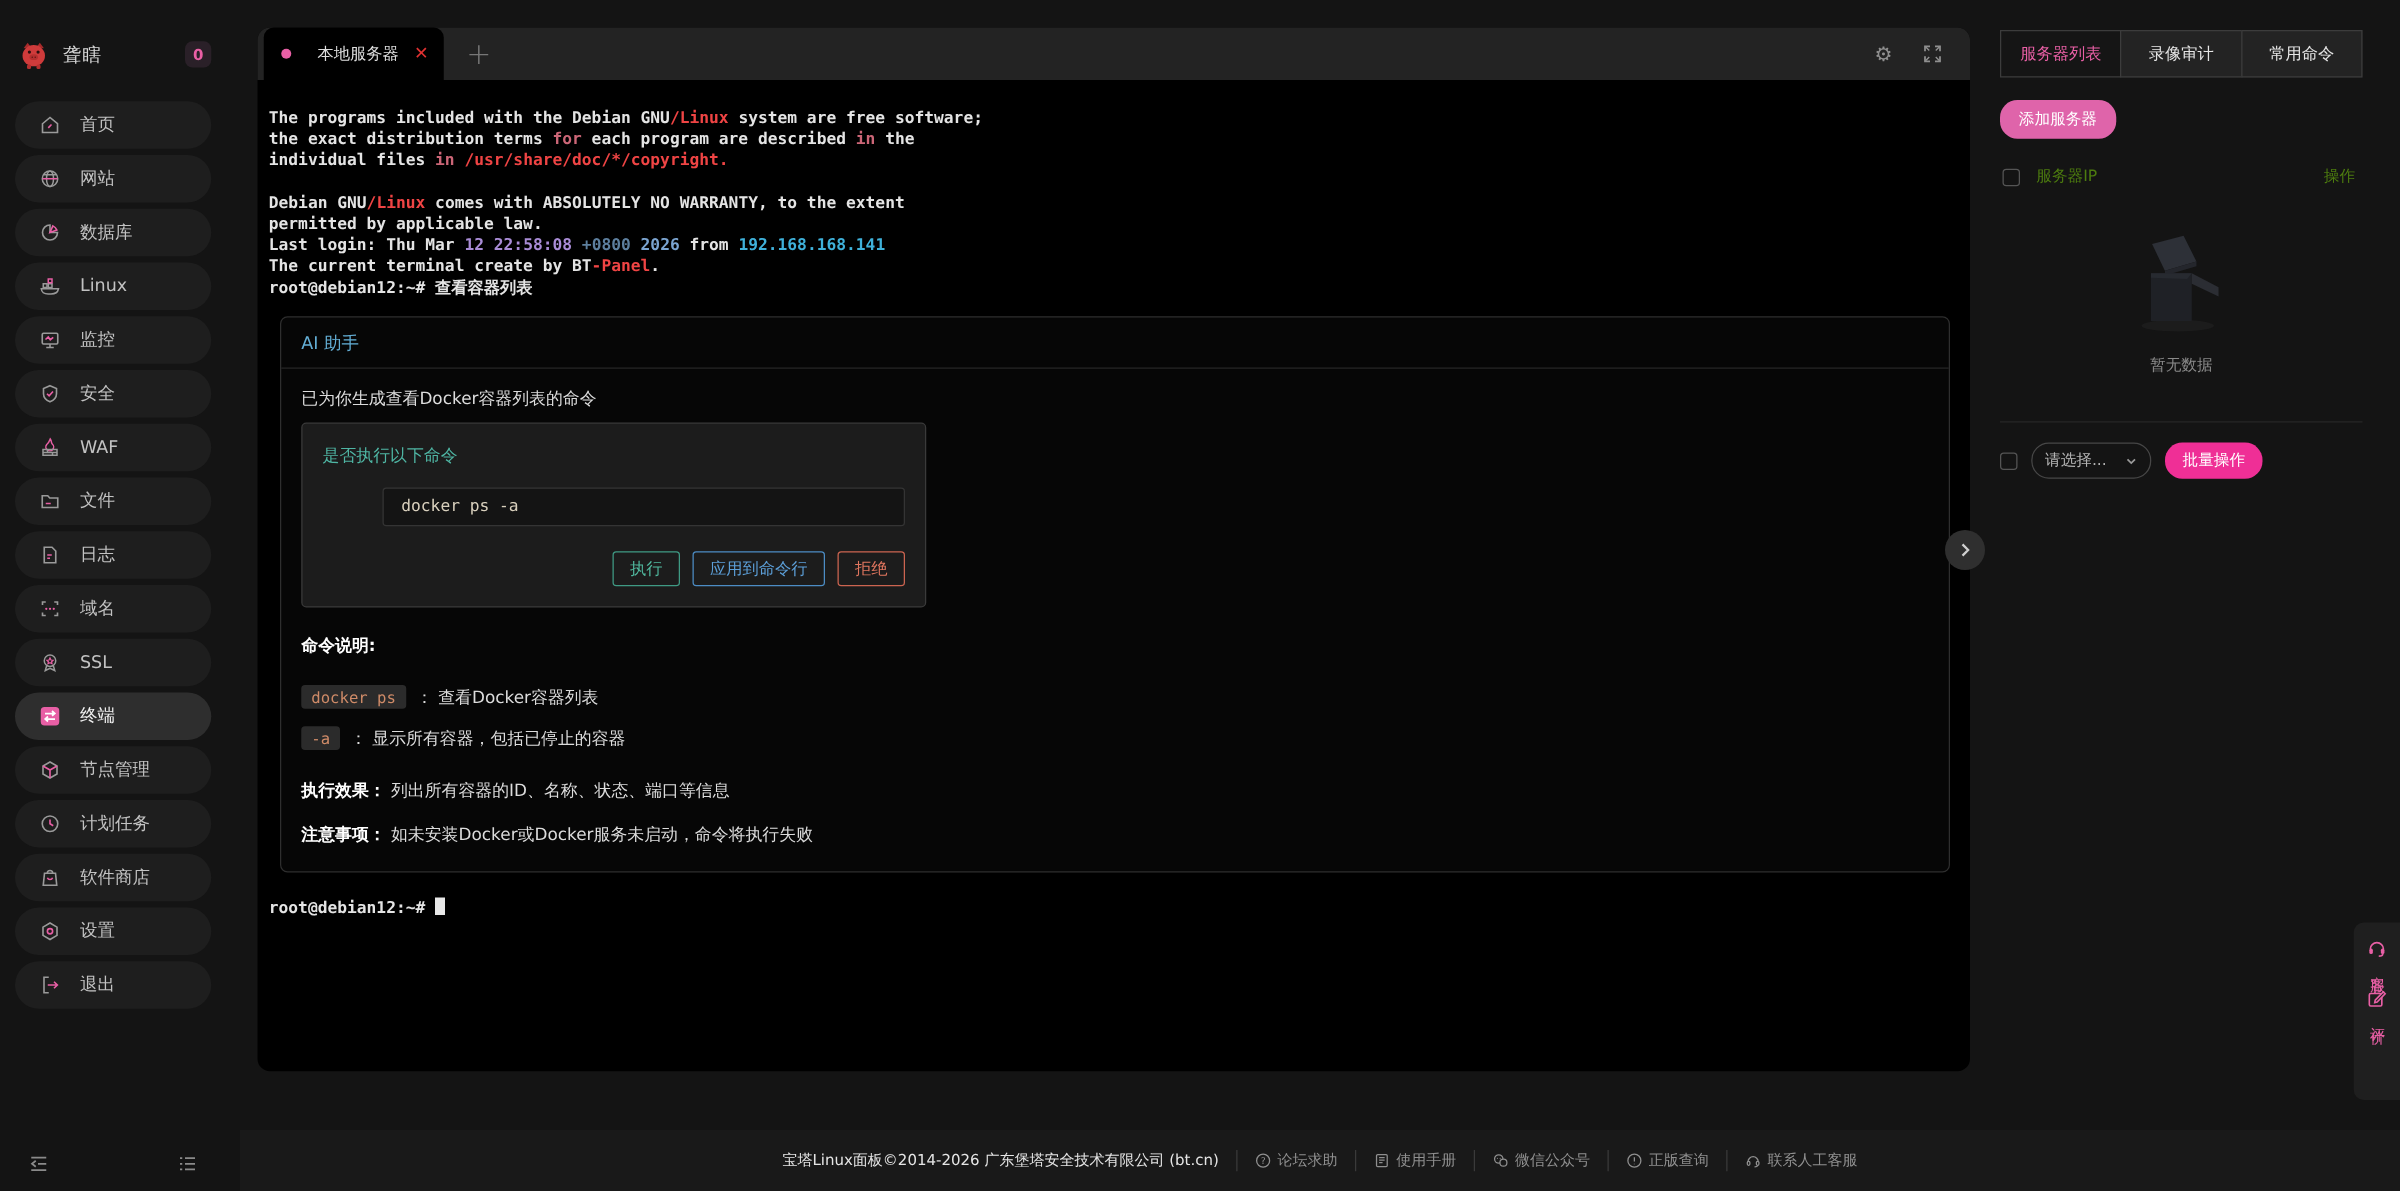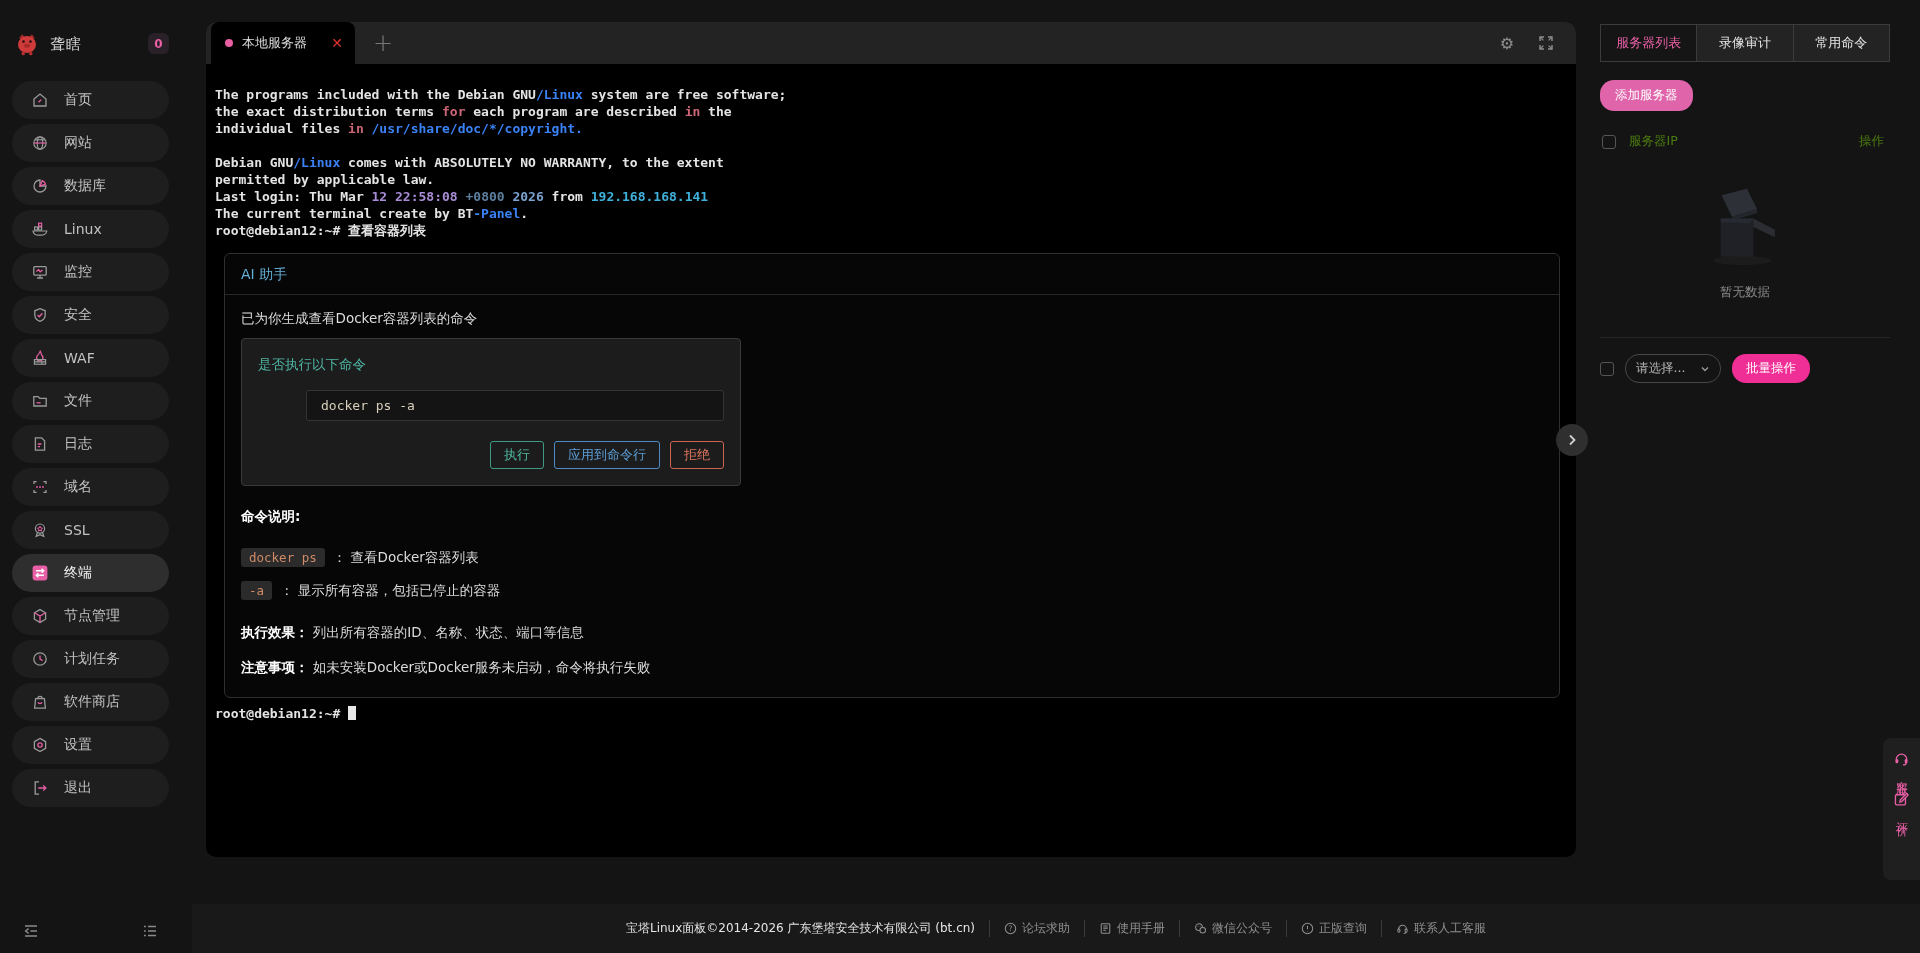--- a/index.html
+++ b/index.html
@@ -21,32 +21,32 @@
   .side-item.active .slabel { color:#f2f2f2; }
   .side-bottom { position:absolute; bottom:12px; left:0; right:0; display:flex;
     justify-content:space-between; padding:0 21px; }
   .side-bottom .bicon { width:20px; height:20px; cursor:pointer; display:flex; align-items:center; justify-content:center; }
 
   
   .main { position:absolute; left:206px; top:22px; width:1370px; height:835px; background:#000;
     border-radius:10px; z-index:2; }
   .tabbar { height:42px; background:#232323; border-radius:10px 10px 0 0; display:flex; align-items:stretch; }
   .tab { margin-left:5px; width:144px; background:#000; border-radius:8px 8px 0 0; display:flex;
-    align-items:center; padding:0 12px 0 14px; cursor:pointer; }
+    align-items:center; padding:0 12px 0 14px; cursor:pointer;gap:12px; }
   .tab-dot { width:8px; height:8px; border-radius:50%; background:#e85fa5; flex:0 0 8px; }
   .tab-title { color:#dedede; font-size:13px; margin-left:9px; flex:1; }
   .tab-close { color:#e03131; font-size:14px; font-weight:bold; cursor:pointer; }
   .newtab { color:#777; font-size:24px; font-weight:300; display:flex; align-items:center;
     padding:0 18px; cursor:pointer; }
   .tab-actions { margin-left:auto; display:flex; align-items:center; gap:24px; padding-right:22px; }
   .tbicon { color:#8f8f8f; font-size:16px; cursor:pointer; display:flex; align-items:center; }
 
   .term-body { padding:22px 16px 0 9px; font-family:"DejaVu Sans Mono","Liberation Mono",monospace; }
   .term-out { font-size:13px; font-weight:bold; line-height:17px; white-space:pre; }
-  .t-w{color:#e4e4e4}.t-o{color:#3b82f6}.t-r{color:#cc6677}.t-pu{color:#a98cd6}
+  .t-w{color:#e4e4e4}.t-o{color:#ef4444}.t-r{color:#cc6677}.t-pu{color:#a98cd6}
   .t-sb{color:#5d7f9e}.t-bl{color:#7aa3cf}.t-cy{color:#3fb1da}
 
   
   .ai-panel { margin:14px 0 0 9px; border:1px solid #2e2e2e; border-radius:6px; background:#060606;
     padding:0 16px 20px; font-family:"DejaVu Sans","Liberation Sans",sans-serif; }
   .ai-head { margin:0 -16px; padding:12px 16px 10px; color:#63aed5; font-size:14px;
     border-bottom:1px solid #262626; }
   .ai-intro { margin:15px 0 10px; color:#dcdcdc; font-size:13.5px; }
   .confirm-box { width:500px; background:#1c1c1c; border:1px solid #3a3a3a; border-radius:4px;
     padding:17px 16px 16px; }
@@ -64,21 +64,21 @@
   .ex-head { margin-top:22px; color:#fff; font-weight:bold; }
   .ex-row { margin-top:22px; display:flex; align-items:center; }
   .ex-row + .ex-row { margin-top:14px; }
   .chip { background:#2b2b2b; color:#cf8b68; border-radius:3px; padding:2px 8px; font-size:12.5px;
     font-family:"DejaVu Sans Mono","Liberation Mono",monospace; margin-right:8px; }
   .ex-kv { margin-top:24px; }
   .ex-kv b { color:#fff; }
   .ex-kv span { color:#dcdcdc; }
   .ex-kv + .ex-kv { margin-top:17px; }
 
-  .prompt-line { margin-top:7px; font-size:13px; font-weight:bold; color:#e4e4e4; line-height:17px; }
+  .prompt-line { margin-top:20px; font-size:13px; font-weight:bold; color:#e4e4e4; line-height:17px; }
   .cursor { display:inline-block; width:8px; height:14px; background:#e8e8e8; vertical-align:-2px; }
 
   .collapse-btn { position:absolute; right:-12px; top:calc(50% - 16px); width:32px; height:32px;
     border-radius:50%; background:#2f2f2f; display:flex; align-items:center; justify-content:center;
     cursor:pointer; z-index:6; }
 
   
   .right-panel { position:absolute; left:1600px; top:24px; width:290px; }
   .rp-tabs { display:flex; height:38px; }
   .rp-tab { flex:1; border:1px solid #3c3c3c; margin-left:-1px; background:#232323; color:#e6e6e6;

